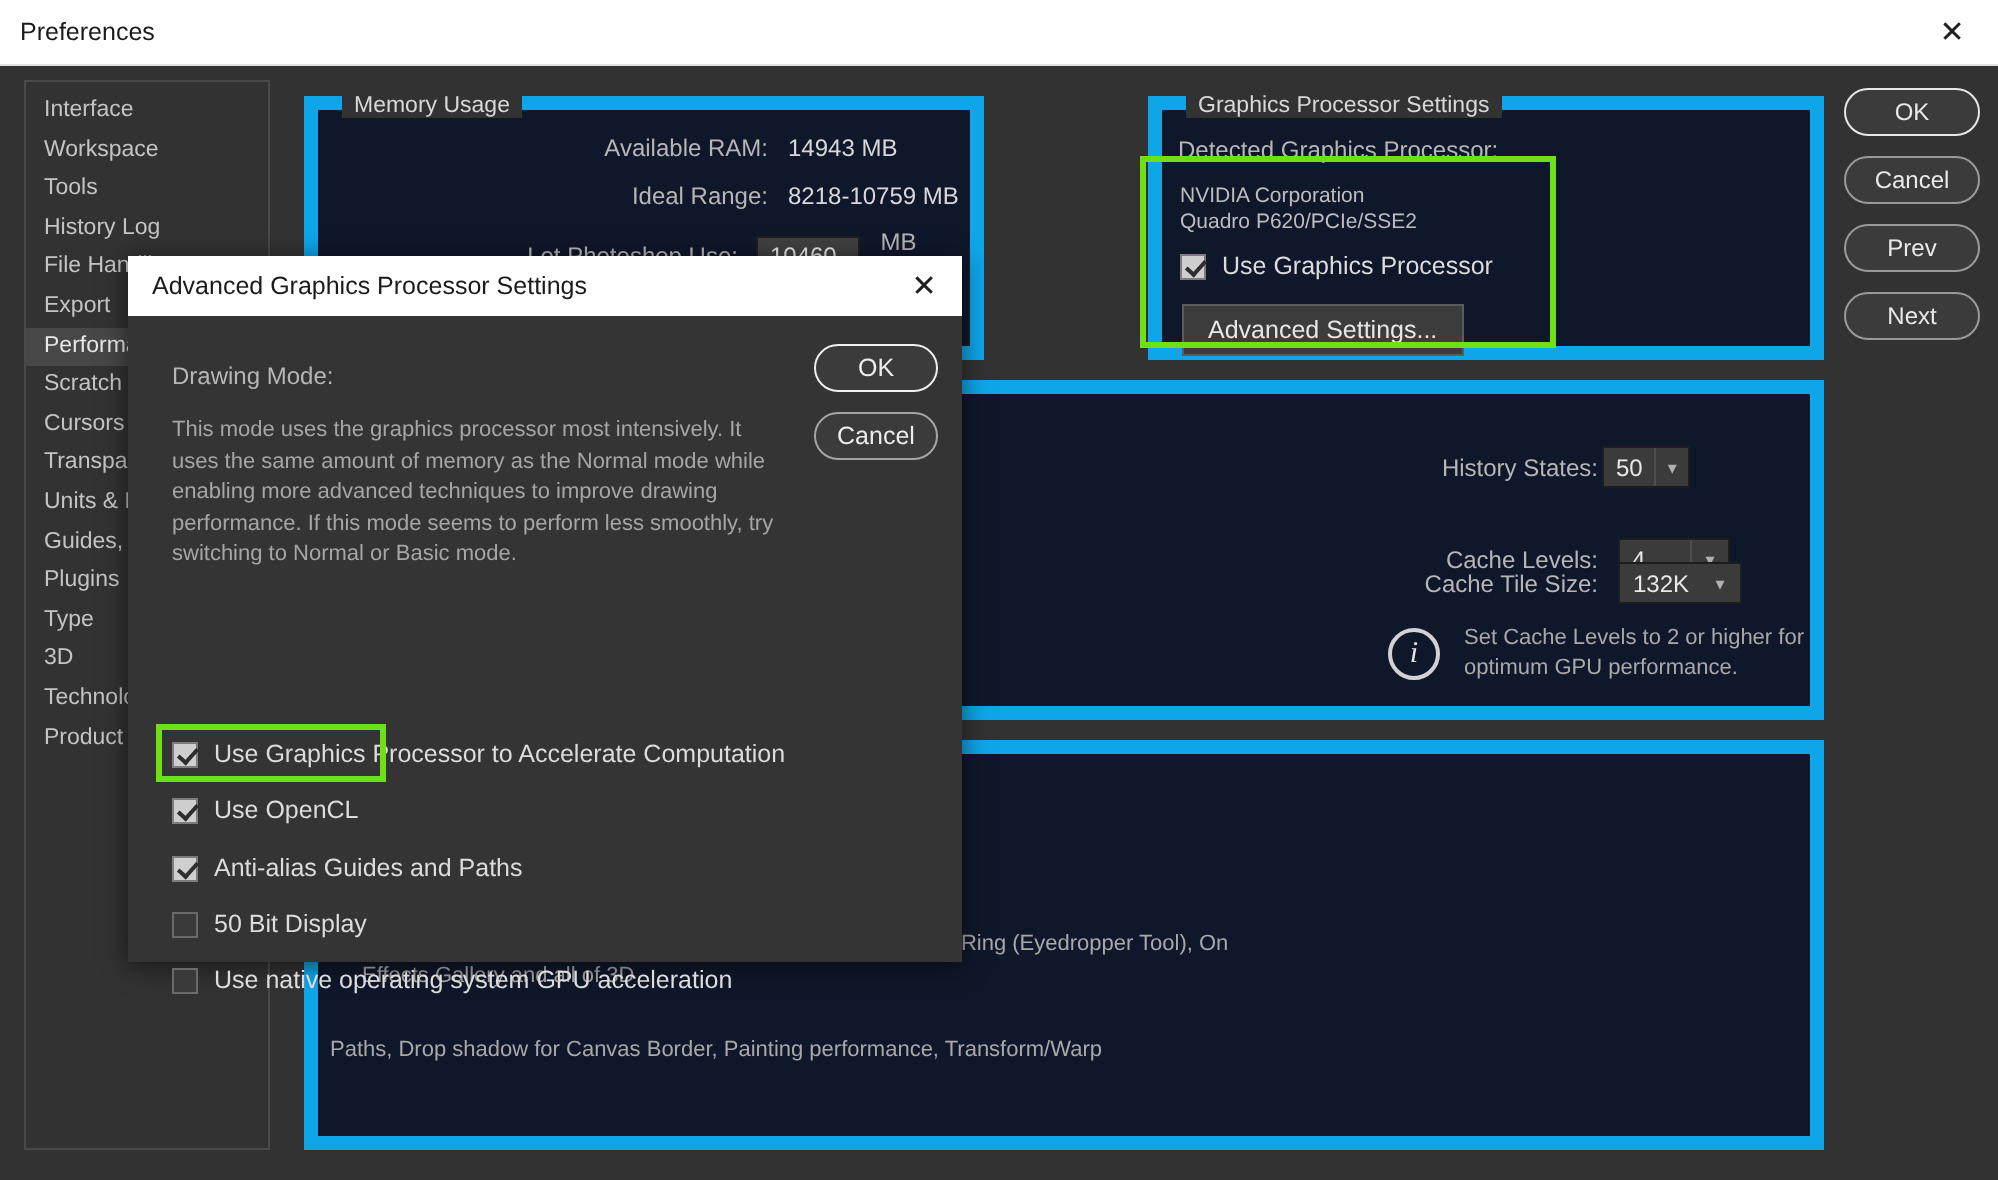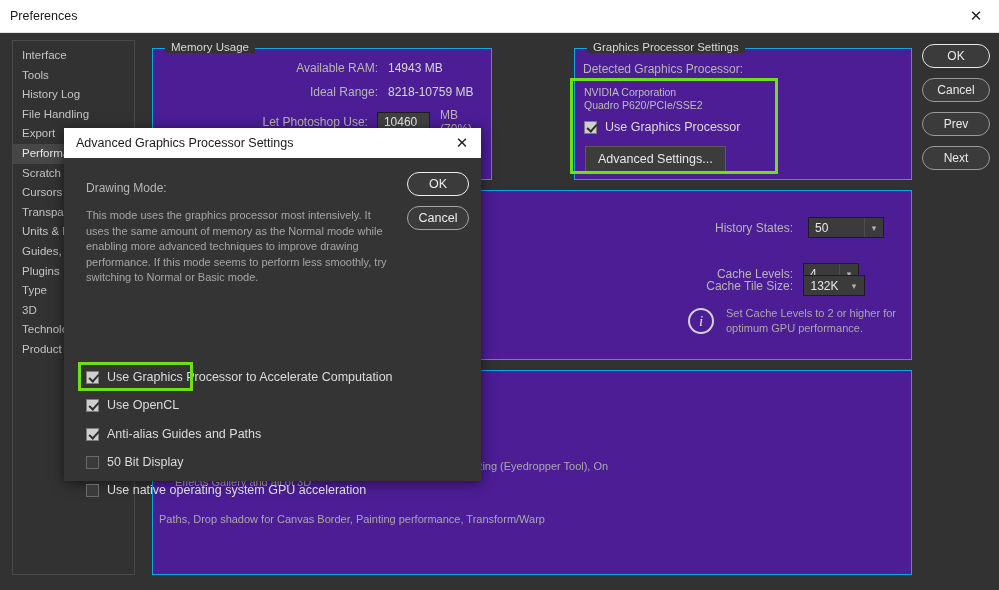--- a/index.html
+++ b/index.html
@@ -40,22 +40,22 @@
     padding-left: 9px;
     font-size: 11.5px; color: #c4c4c4;
     white-space: nowrap; overflow: hidden;
     cursor: default;
   }
   .side-item.selected { background: #474747; color: #e8e8e8; }
 
   
   .group {
     position: absolute;
-    border: 1px solid #0ea5e9;
-    background: #4c1d95;
+    border: 7px solid #0ea5e9;
+    background: #0f172a;
   }
   .group-title {
     position: absolute; top: -8px; left: 12px;
     background: #323232; padding: 0 6px;
     font-size: 11.5px; color: #d8d8d8; white-space: nowrap;
   }
 
   .lbl { font-size: 12px; color: #b6b6b6; }
   .val { font-size: 12px; color: #d8d8d8; }
 
@@ -173,20 +173,21 @@
 
 <div id="root">
 
   <div class="titlebar">
     <div class="titlebar-text">Preferences</div>
     <div class="titlebar-close">✕</div>
   </div>
 
   <div class="sidebar" id="sidebar">
       <div class="side-item"><span>Interface</span></div>
+      <div class="side-item"><span>Workspace</span></div>
       <div class="side-item"><span>Tools</span></div>
       <div class="side-item"><span>History Log</span></div>
       <div class="side-item"><span>File Handling</span></div>
       <div class="side-item"><span>Export</span></div>
       <div class="side-item selected"><span>Performance</span></div>
       <div class="side-item"><span>Scratch Disks</span></div>
       <div class="side-item"><span>Cursors</span></div>
       <div class="side-item"><span>Transparency &amp; Gamut</span></div>
       <div class="side-item"><span>Units &amp; Rulers</span></div>
       <div class="side-item"><span>Guides, Grid &amp; Slices</span></div>
@@ -247,21 +248,21 @@
       <span>Advanced Settings...</span>
     </div>
   </div>
 
   <div class="hl" style="left:570px; top:78px; width:208px; height:96px;"></div>
 
   <div class="group" style="left:152px; top:190px; width:760px; height:170px;">
 
     <div class="row" style="left:520px; top:26px;justify-content:space-between;">
       <span class="lbl" style="width:120px; text-align:right;">History States:</span>
-      <span class="combo" style="margin-left:15px; width:76px;">
+      <span class="combo" style="margin-left:2px; width:44px;">
         <span class="cv">50</span>
         <span class="carat">▾</span>
       </span>
     </div>
 
     <div class="row" style="left:520px; top:72px;align-items:center;">
       <span class="lbl" style="width:120px; text-align:right;">Cache Levels:</span>
       <span class="combo" style="margin-left:10px; width:56px;">
         <span class="cv">4</span>
         <span class="carat">▾</span>

